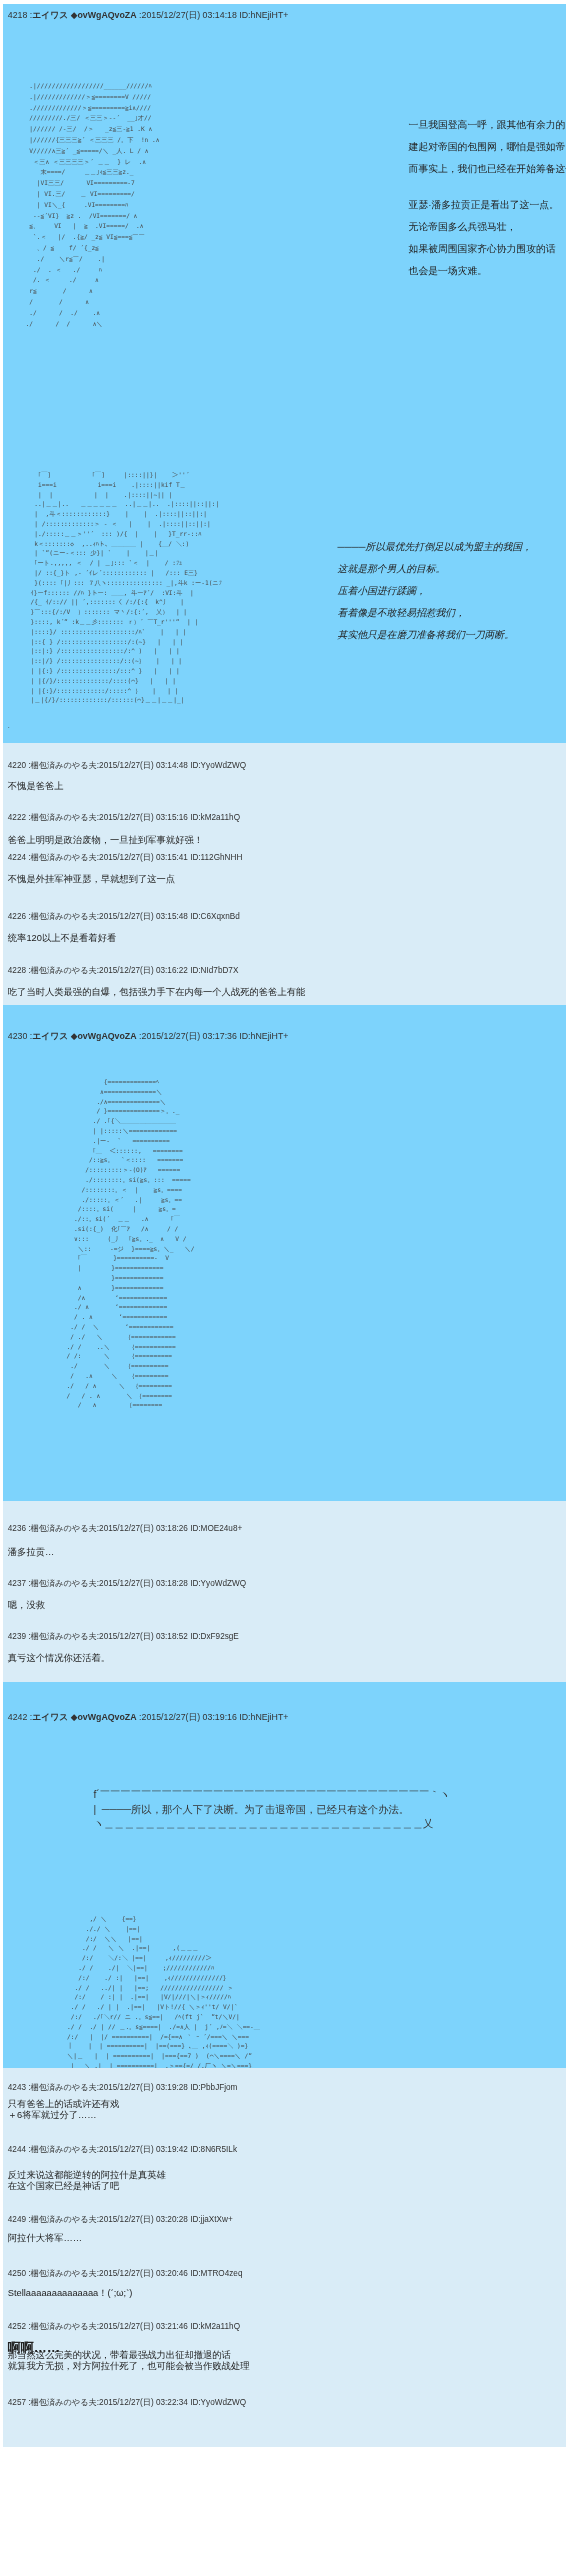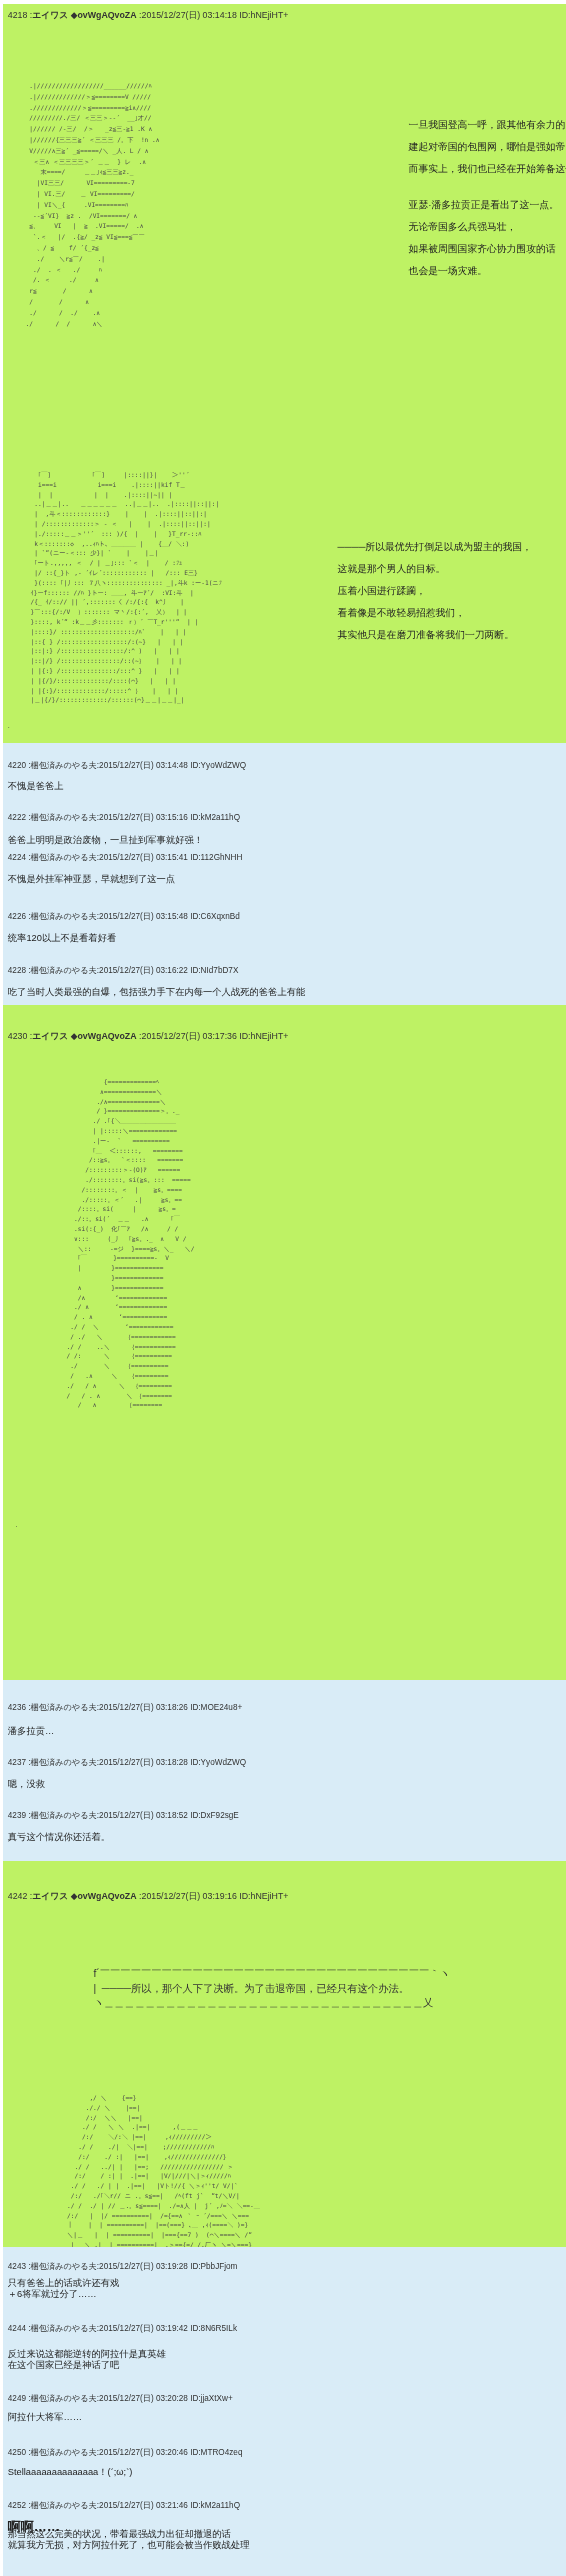--- a/index.html
+++ b/index.html
@@ -1,38 +1,38 @@
 <!DOCTYPE html>
 <html style="font-size:8.2px"><head>
 <meta charset="utf-8">
 <style>
   html,body{margin:0;padding:0;background:#ffffff;}
   .page{position:relative;width:567px;background:#ffffff;padding-top:4.1px;
         font-family:"Liberation Sans","DejaVu Sans",sans-serif;color:#333;}
   section{position:relative;margin-left:2.6px;overflow:hidden;}
-  .grey{background:#bef264;}
+  .grey{background:#7dd3fc;}
   .blue{background:#d9ecf7;}
   .phead{position:absolute;left:5.2px;font-size:8.8px;color:#333;white-space:nowrap;}
   .phead .tripname{font-weight:bold;}
   .rhead{position:absolute;left:5.2px;font-size:8.2px;color:#333;white-space:nowrap;}
   .rbody{position:absolute;left:5.2px;font-size:9.3px;color:#222;white-space:nowrap;}
   .rbody.multi{white-space:pre-line;line-height:11.3px;}
   .rbold{position:absolute;left:5.2px;font-size:13px;font-weight:bold;color:#222;}
   .aa{position:absolute;margin:0;font-family:"DejaVu Sans Mono",monospace;
       color:#4a4a4a;white-space:pre;}
   .aa1{left:23px;top:77px;font-size:6.2px;line-height:10.8px;}
   .aa2{left:28px;top:466px;font-size:6.2px;line-height:9.8px;}
   .aa3{left:64px;top:72px;font-size:6.2px;line-height:9.8px;}
   .aa4{left:57px;top:232px;font-size:6.2px;line-height:9.8px;}
   .dlg{position:absolute;color:#222;}
   .dlg p{margin:0;height:22px;font-size:9.8px;line-height:9.8px;white-space:nowrap;}
   .dlg p.gap{padding-top:14px;}
   .dlg p.gap24{padding-top:12.4px;}
   .dlg1{left:406px;top:116px;}
-  .dlg2{left:335px;top:538px;}
+  .dlg2{left:335px;top:538px;font-style:italic;}
   .dlg3{left:361px;top:223px;}
   .aadot{position:absolute;font-size:7.2px;color:#444;}
   .bubble{position:absolute;left:88px;top:106px;margin:0;
           font-family:"Liberation Sans","DejaVu Sans",sans-serif;
           font-size:10.3px;line-height:14.4px;color:#333;white-space:pre;}
 </style>
 </head>
 <body>
 
 <div class="page">
@@ -113,21 +113,21 @@
     <div class="rhead" style="top:69px">4222 :梱包済みのやる夫:2015/12/27(日) 03:15:16 ID:kM2a11hQ</div>
     <div class="rbody" style="top:91px">爸爸上明明是政治废物，一旦扯到军事就好强！</div>
     <div class="rhead" style="top:109px">4224 :梱包済みのやる夫:2015/12/27(日) 03:15:41 ID:112GhNHH</div>
     <div class="rbody" style="top:130px">不愧是外挂军神亚瑟，早就想到了这一点</div>
     <div class="rhead" style="top:168px">4226 :梱包済みのやる夫:2015/12/27(日) 03:15:48 ID:C6XqxnBd</div>
     <div class="rbody" style="top:189px">统率120以上不是看着好看</div>
     <div class="rhead" style="top:222px">4228 :梱包済みのやる夫:2015/12/27(日) 03:16:22 ID:NId7bD7X</div>
     <div class="rbody" style="top:243px">吃了当时人类最强的自爆，包括强力手下在内每一个人战死的爸爸上有能</div>
   </section>
 
-  <section class="grey" style="height:675px">
+  <section class="grey" style="height:496px">
     <div class="phead" style="top:26px">
       <span>4230 :</span><span class="tripname">エイワス ◆ovWgAQvoZA</span><span> :2015/12/27(日) 03:17:36 ID:hNEjiHT+</span>
     </div>
     <pre class="aa aa3">          {=============ﾍ
          ∧==============＼
         ./∧==============＼
         / }==============＞。._
        ./ .｢{＼＿＿＿＿＿＿＿＿＿
        | |:::::＼=============
        .|ー-  `   ==========

